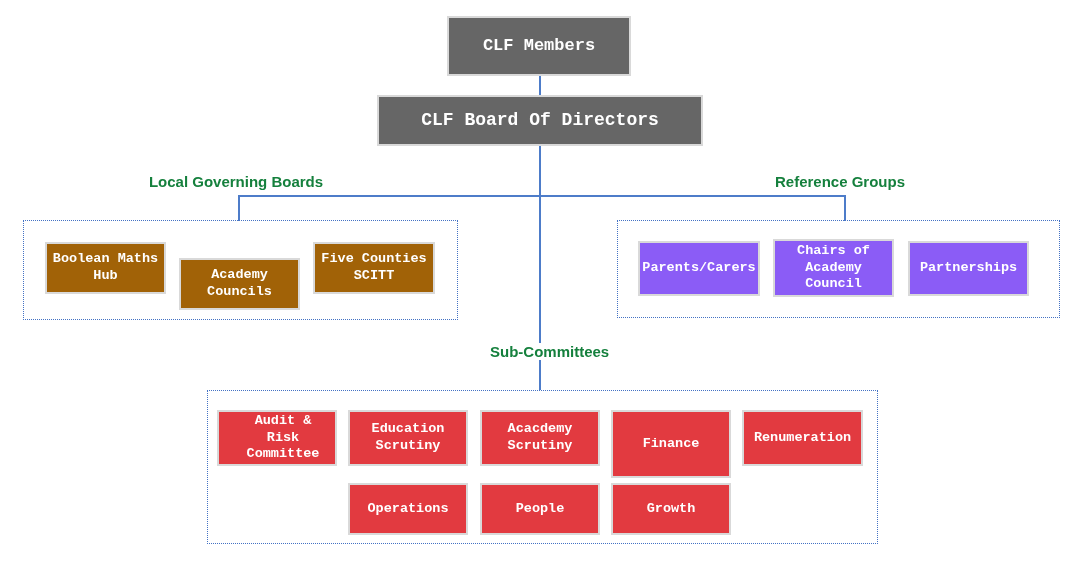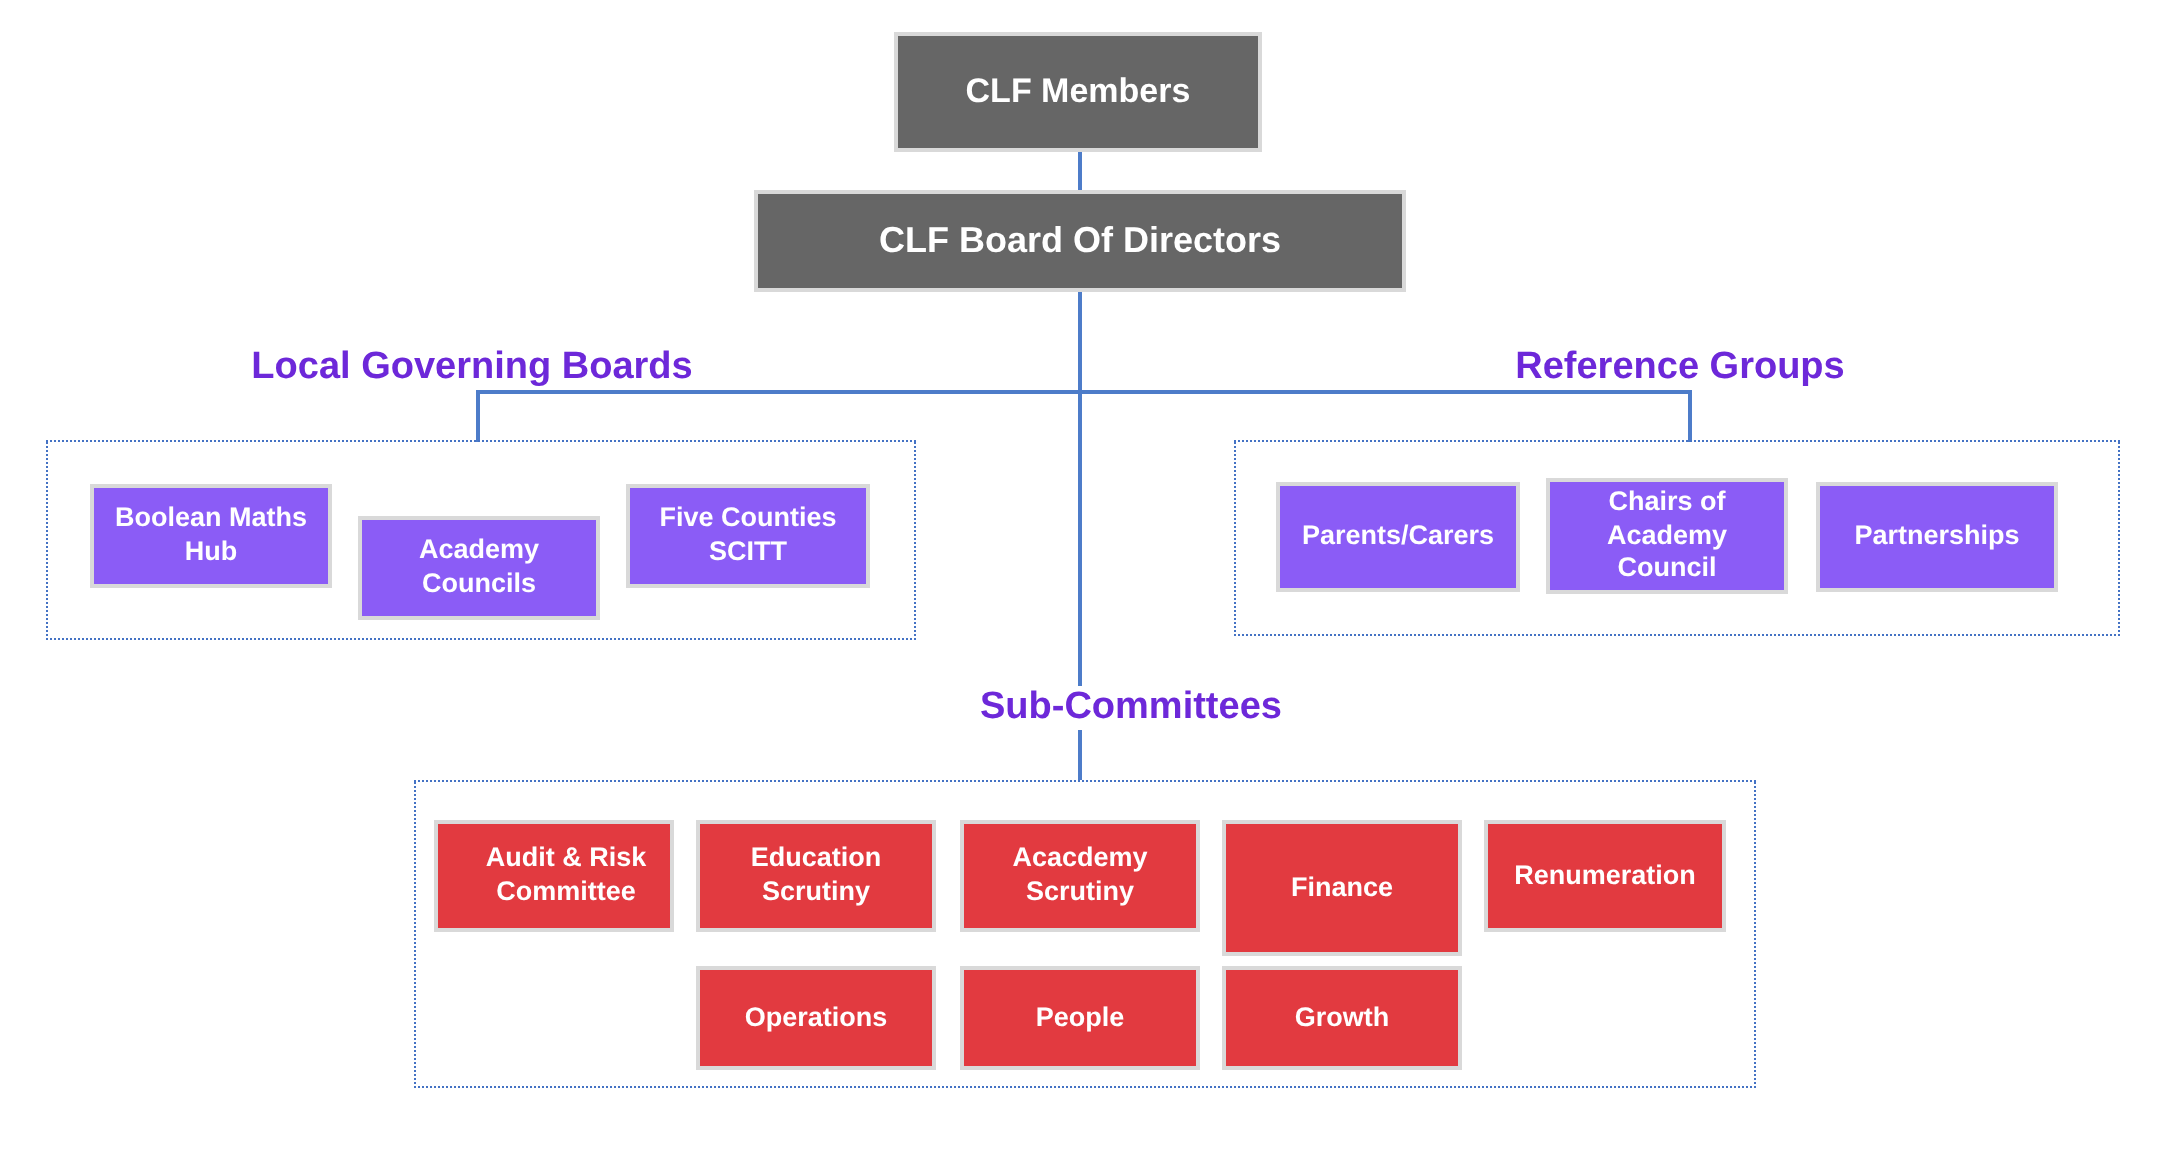--- a/index.html
+++ b/index.html
@@ -28,41 +28,42 @@
     box-sizing: border-box;
     display: flex;
     align-items: center;
     justify-content: center;
     text-align: center;
     color: #ffffff;
     font-weight: bold;
     border: 2px solid #d9d9d9;
     line-height: 1.25;
     padding: 2px 4px;
+    font-family: Liberation Mono, monospace;
   }
   .gray    { background: #666666; }
-  .teal    { background: #8b5cf6; }
+  .teal    { background: #a16207; }
   .magenta { background: #8b5cf6; }
   .red     { background: #e23a40; }
   .members { font-size: 17px; }
   .board   { font-size: 18px; }
   .small   { font-size: 13.5px; }
   
   .zone {
     position: absolute;
     box-sizing: border-box;
     border: 1px dotted #4472c4;
     background: transparent;
   }
   
   .zone-title {
     position: absolute;
-    font-size: 19px;
+    font-size: 15px;
     font-weight: bold;
-    color: #6d28d9;
+    color: #15803d;
     text-align: center;
     white-space: nowrap;
   }
   .sub-title {
     background: #ffffff;
     padding: 0 8px;
   }
 </style>
 </head>
 <body>

